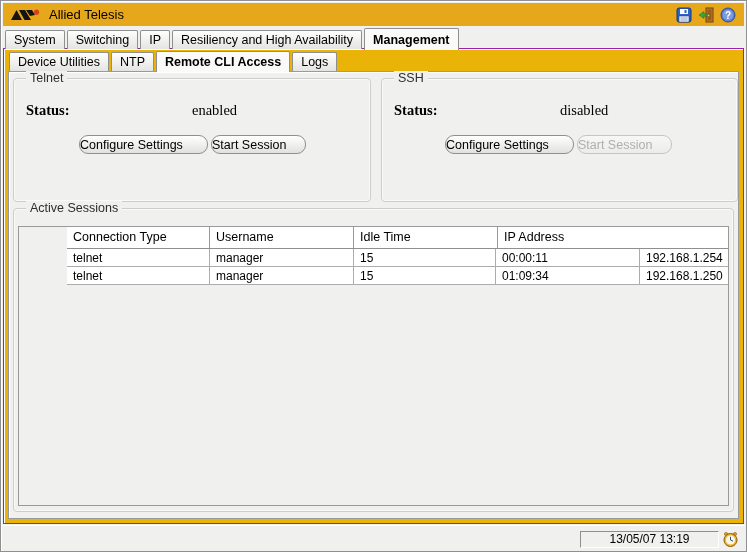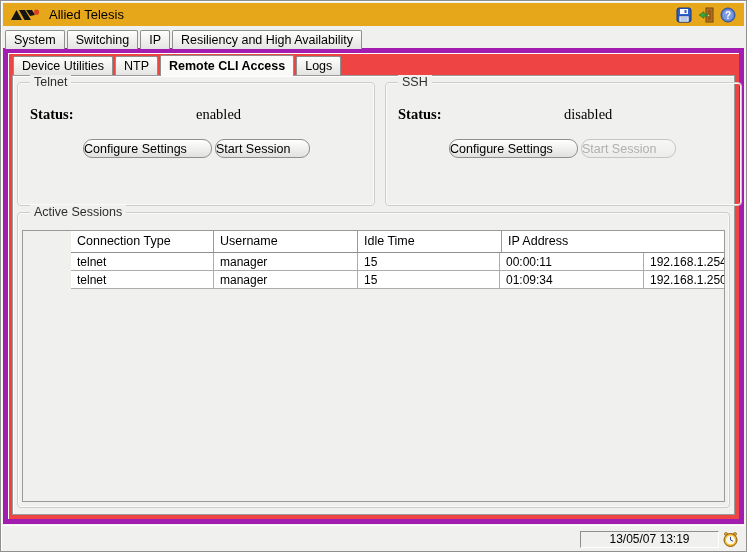--- a/index.html
+++ b/index.html
@@ -29,21 +29,21 @@
     border:1px solid #8F8F8F; border-bottom:none;
     border-radius:2px 2px 0 0; cursor:pointer;
   }
   .tab.selected {
     height:22px; font-weight:bold; background:#FAFAF9;
     margin-bottom:-1px; z-index:7; position:relative;
   }
   
   .main-panel {
     position:absolute; top:47px; left:2px; right:2px; bottom:27px;
-    border:5px solid #a21caf; background:#ef4444;
+    border:1px solid #a21caf; background:#eab308;
     box-shadow: inset 1px 1px 0 #FFFFFF;
     text-decoration: underline;
   }
   .tabrow2 { top:2px; left:5px; height:20px; position:absolute; display:flex; align-items:flex-end; gap:2px; z-index:6; }
   .tabrow2 .tab.selected { height:21px;text-align:center; }
   .sub-panel {
     position:absolute; top:22px; left:4px; right:4px; bottom:4px;
     border:1px solid #9A9A9A; background:#F0F0EE;
     box-shadow: inset 1px 1px 0 #FFFFFF;
   }
@@ -162,20 +162,23 @@
       </div>
     <div class="tab">
         <span>Switching</span>
       </div>
     <div class="tab">
         <span>IP</span>
       </div>
     <div class="tab">
         <span>Resiliency and High Availability</span>
       </div>
+    <div class="tab selected">
+        <span>Management</span>
+      </div>
   </div>
 
   <div class="main-panel">
 
     <div class="tabrow2">
       <div class="tab">
           <span>Device Utilities</span>
         </div>
       <div class="tab">
           <span>NTP</span>

